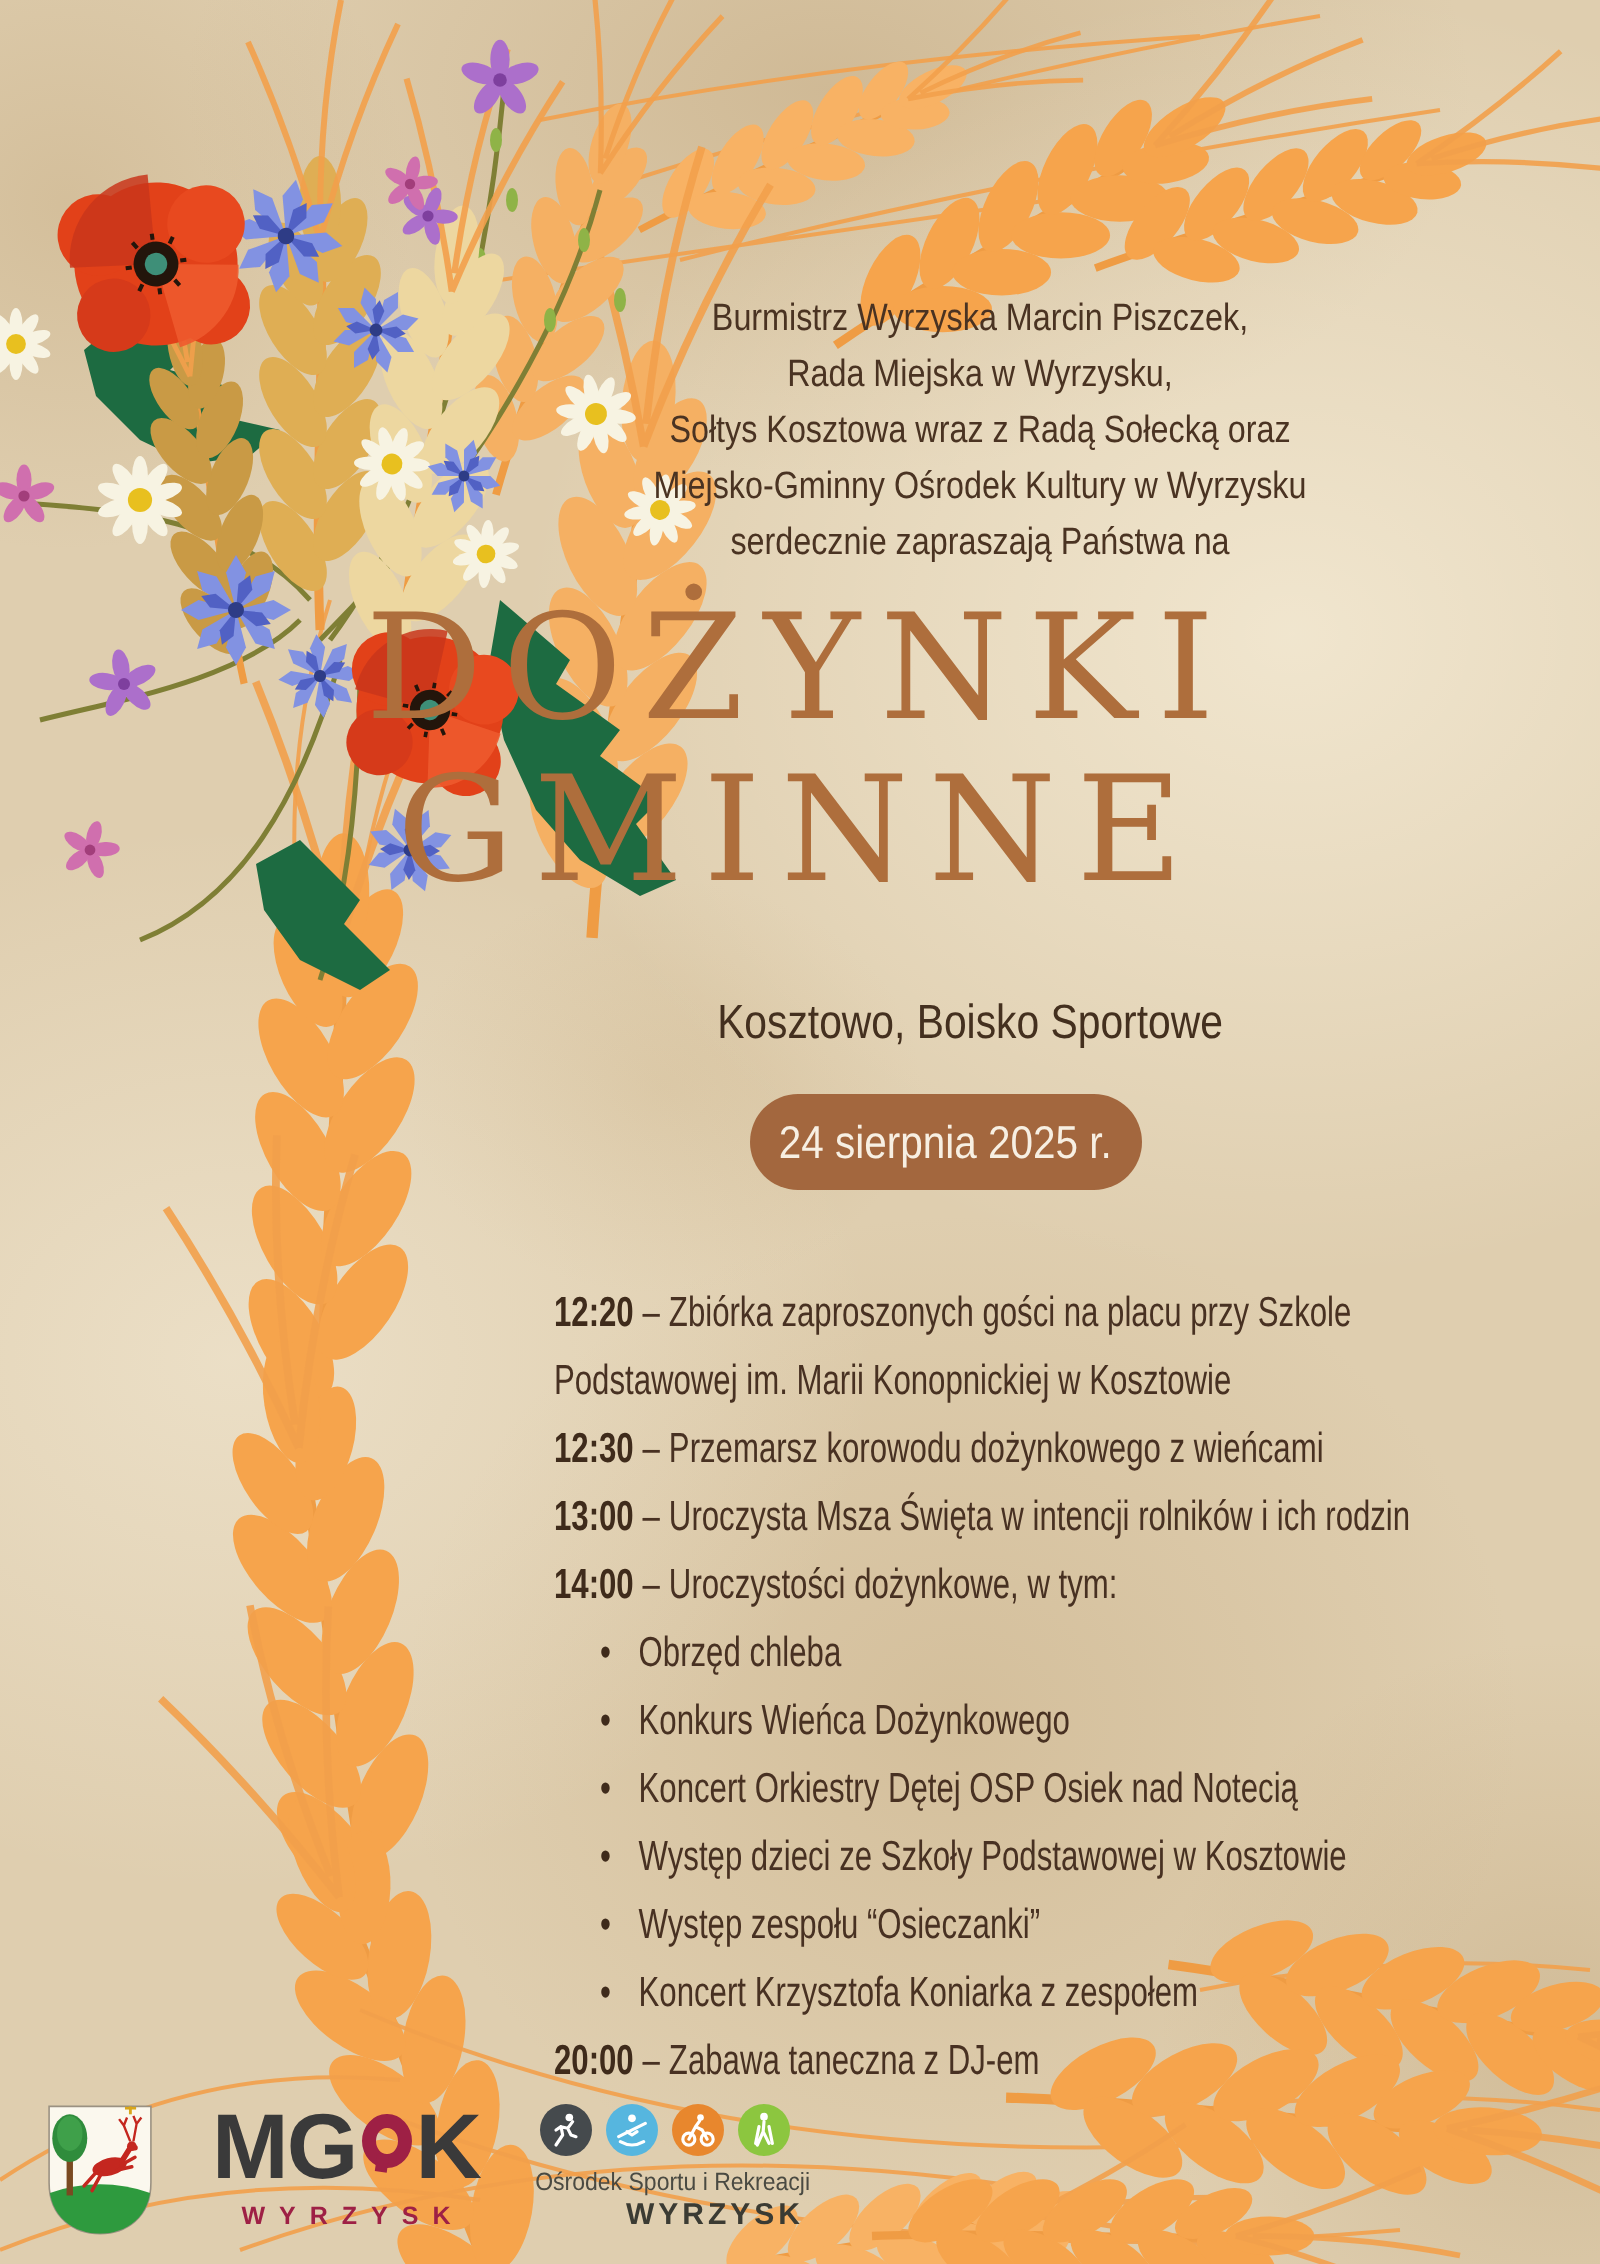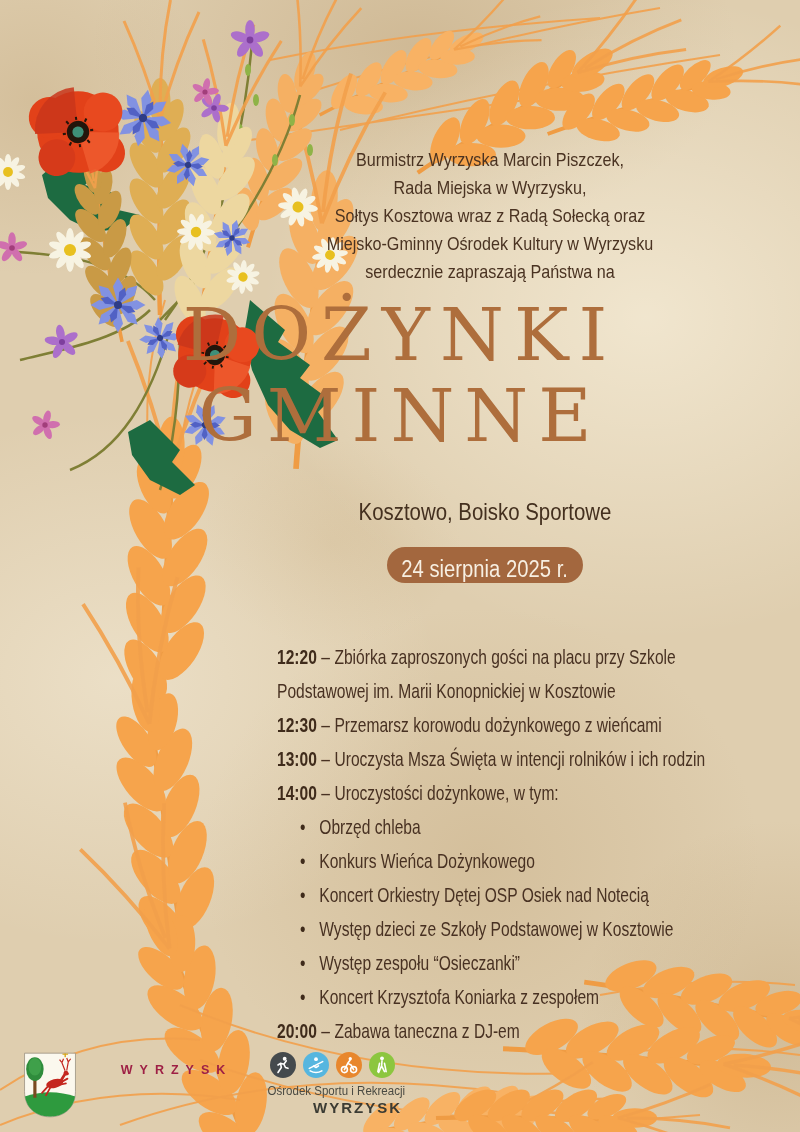--- a/index.html
+++ b/index.html
@@ -26,22 +26,22 @@
   .intro{left:280px;top:146px;width:420px;text-align:center;color:#4A3322;
     font-size:19px;line-height:28px;transform:scaleX(.85);transform-origin:center top;}
   
   .title{left:0;top:292px;width:970px;margin-left:-85px;text-align:center;
     font-family:"DejaVu Serif",serif;color:#AE6E3C;}
   .title .t1{font-size:73px;letter-spacing:10px;line-height:86px;}
   .title .t2{font-size:73px;letter-spacing:10px;line-height:76px;}
   
   .location{left:135px;top:498px;width:700px;text-align:center;color:#44301F;
     font-size:24px;transform:scaleX(.85);transform-origin:center top;}
-  .datepill{left:387px;top:547px;width:196px;height:36px;background:#A3673E;
-    border-radius:24px;display:flex;align-items:flex-end;justify-content:center;}
+  .datepill{left:375px;top:547px;width:196px;height:48px;background:#A3673E;
+    border-radius:24px;display:flex;align-items:center;justify-content:center;}
   .datepill span{color:#F7EFE2;font-size:23px;transform:scaleX(.88);white-space:nowrap;}
   
   .schedule{left:277px;top:640px;width:620px;transform:scaleX(.742);
     transform-origin:left top;color:#483122;font-size:21px;line-height:34px;}
   .row .time{font-weight:bold;color:#3F2B1B;}
   .row .sep{margin:0 6px;}
   .row.bullet{padding-left:31px;}
   .row.bullet .blt{display:inline-block;width:26px;color:#3F2B1B;}
   
   .footer{left:0;top:1040px;width:800px;height:92px;z-index:3;}
@@ -295,20 +295,27 @@
           </g>
           <g fill="#D9A61A">
             <rect x="54.2" y="2" width="1.8" height="7"></rect>
               <rect x="51.7" y="4.2" width="7" height="1.8"></rect>
           </g>
         </g>
       </g>
     </svg>
 
     <div class="mgok">
+      <div class="mgok-word">
+        <span class="lt">MG</span>
+        <span class="o-ring">
+            <i class="o-tail"></i>
+          </span>
+        <span class="lt">K</span>
+      </div>
       <div class="mgok-sub">WYRZYSK</div>
     </div>
 
     <div class="osir">
       <div class="osir-circles">
         <div class="osir-c c-run">
           <svg width="20" height="20" viewBox="0 0 24 24">
             <circle class="hd" cx="14" cy="4.5" r="2.3"></circle>
             <path d="M6,21 L10,15 L9,10 L13,11 L15,15 L18,16 M9,10 L6,12 M13,11 L16,7"></path>
           </svg>

